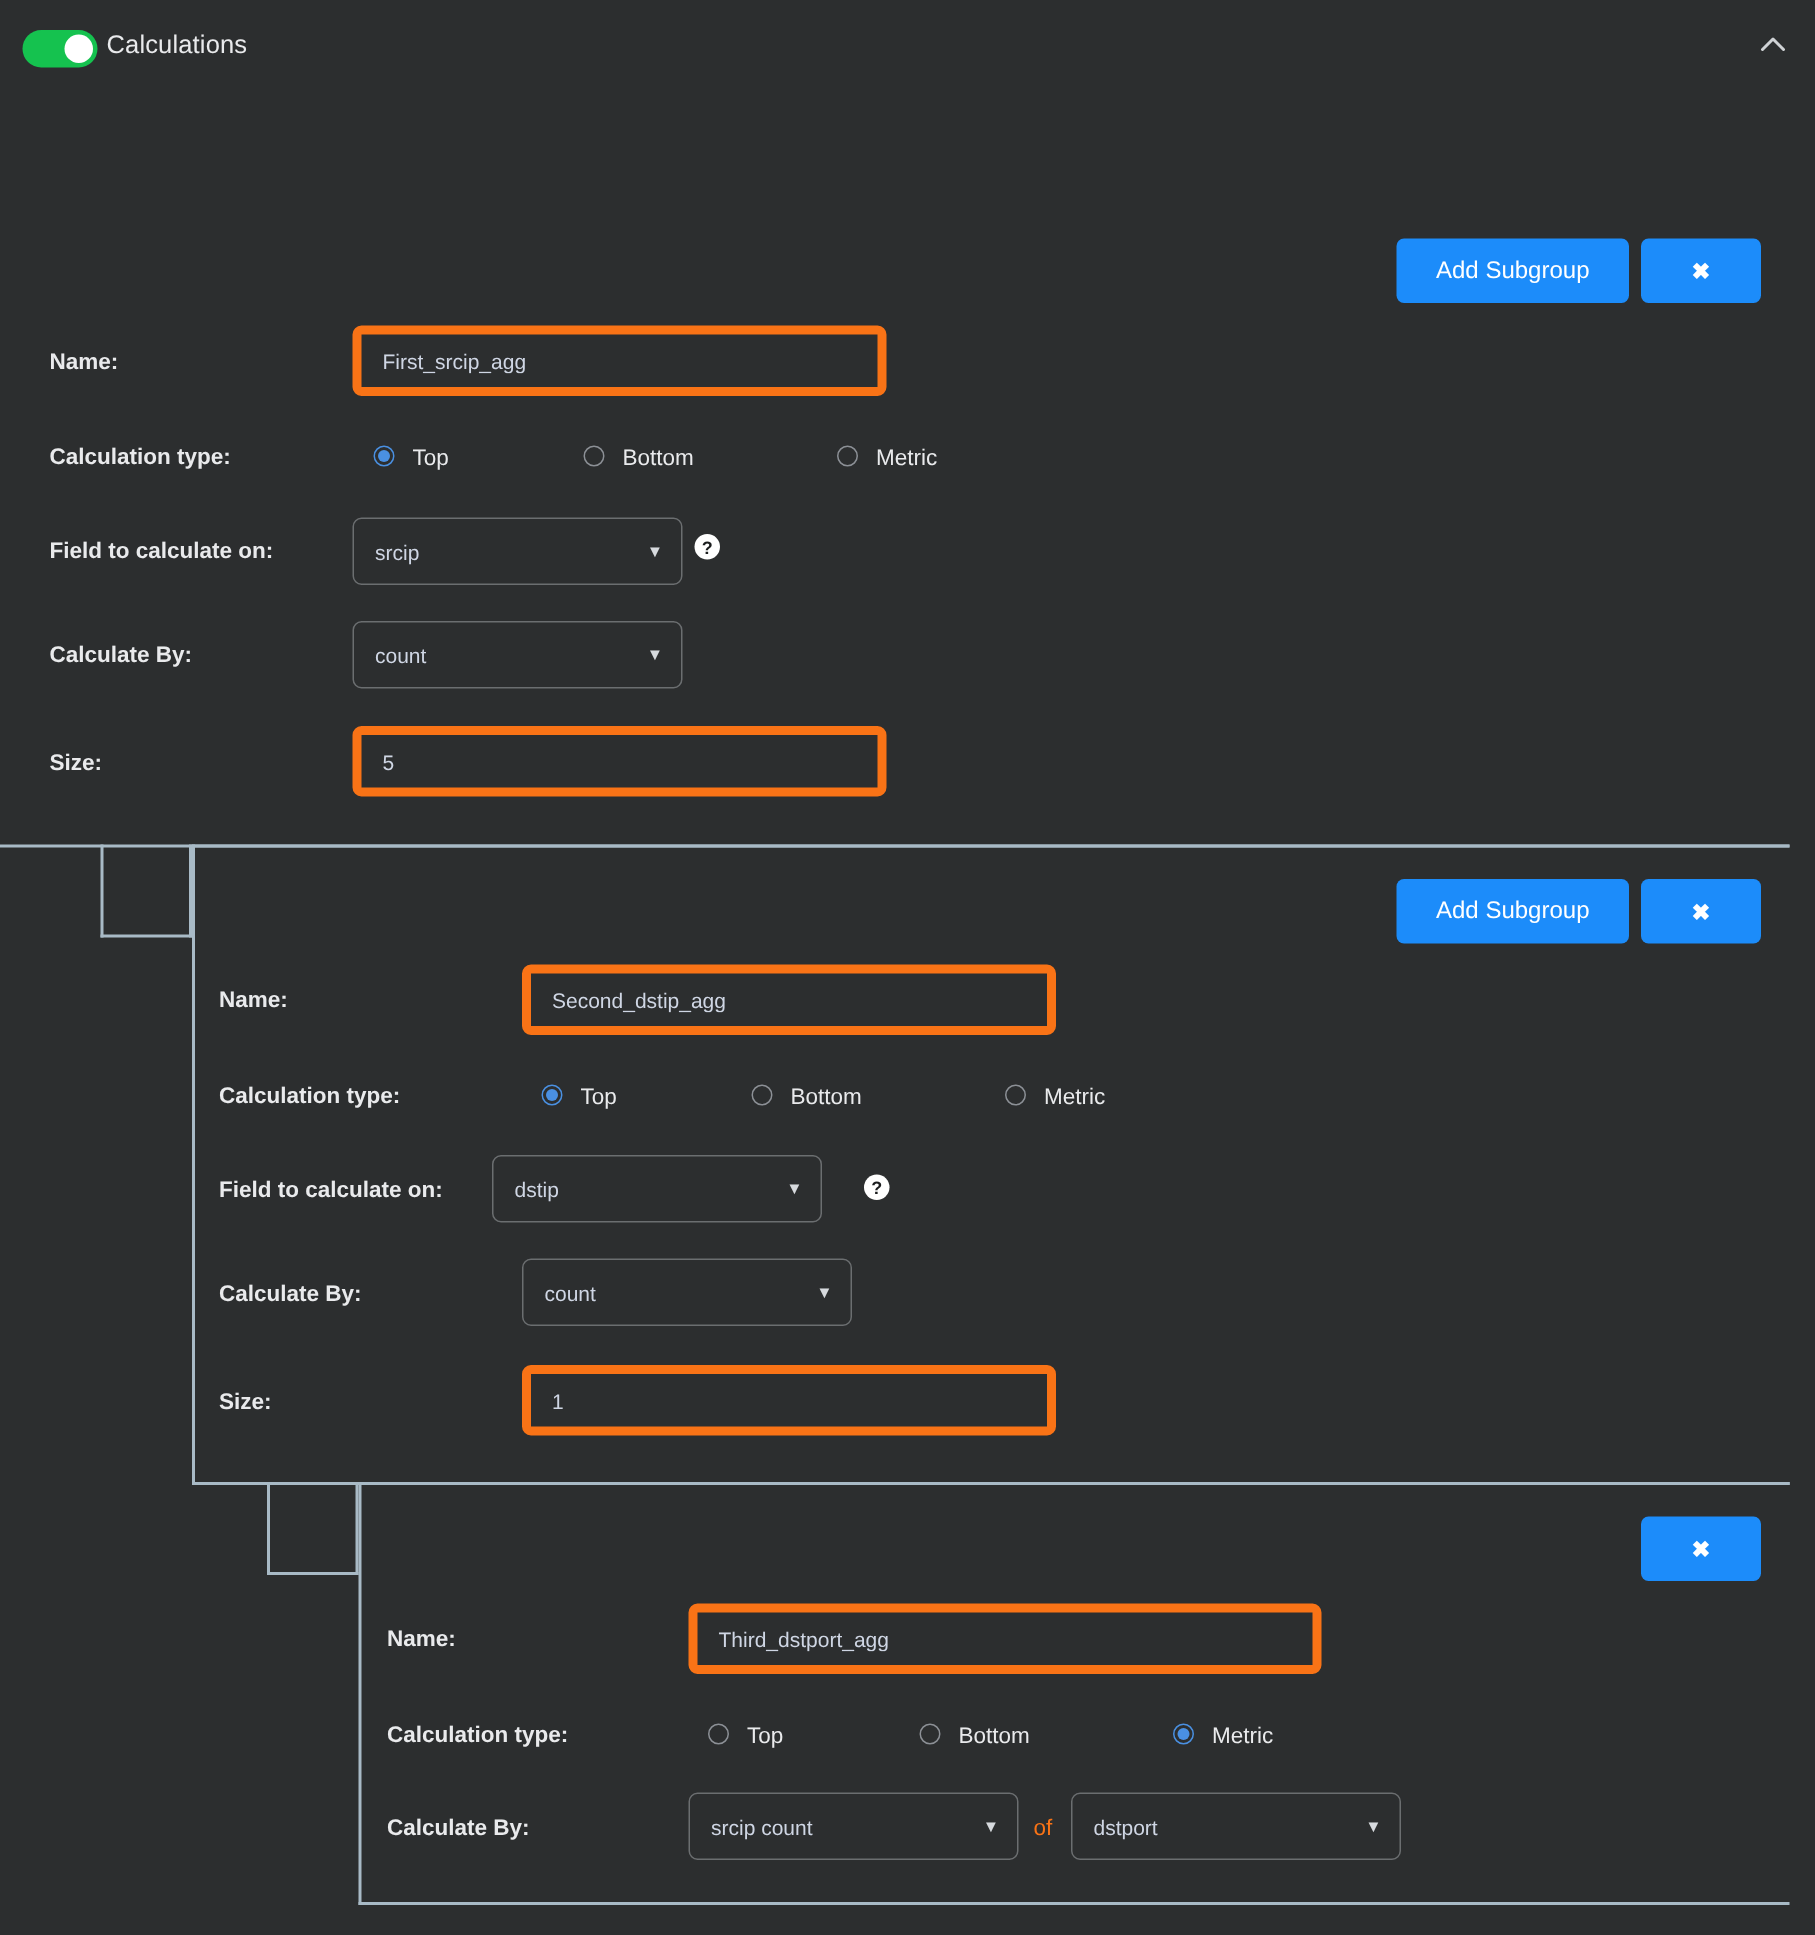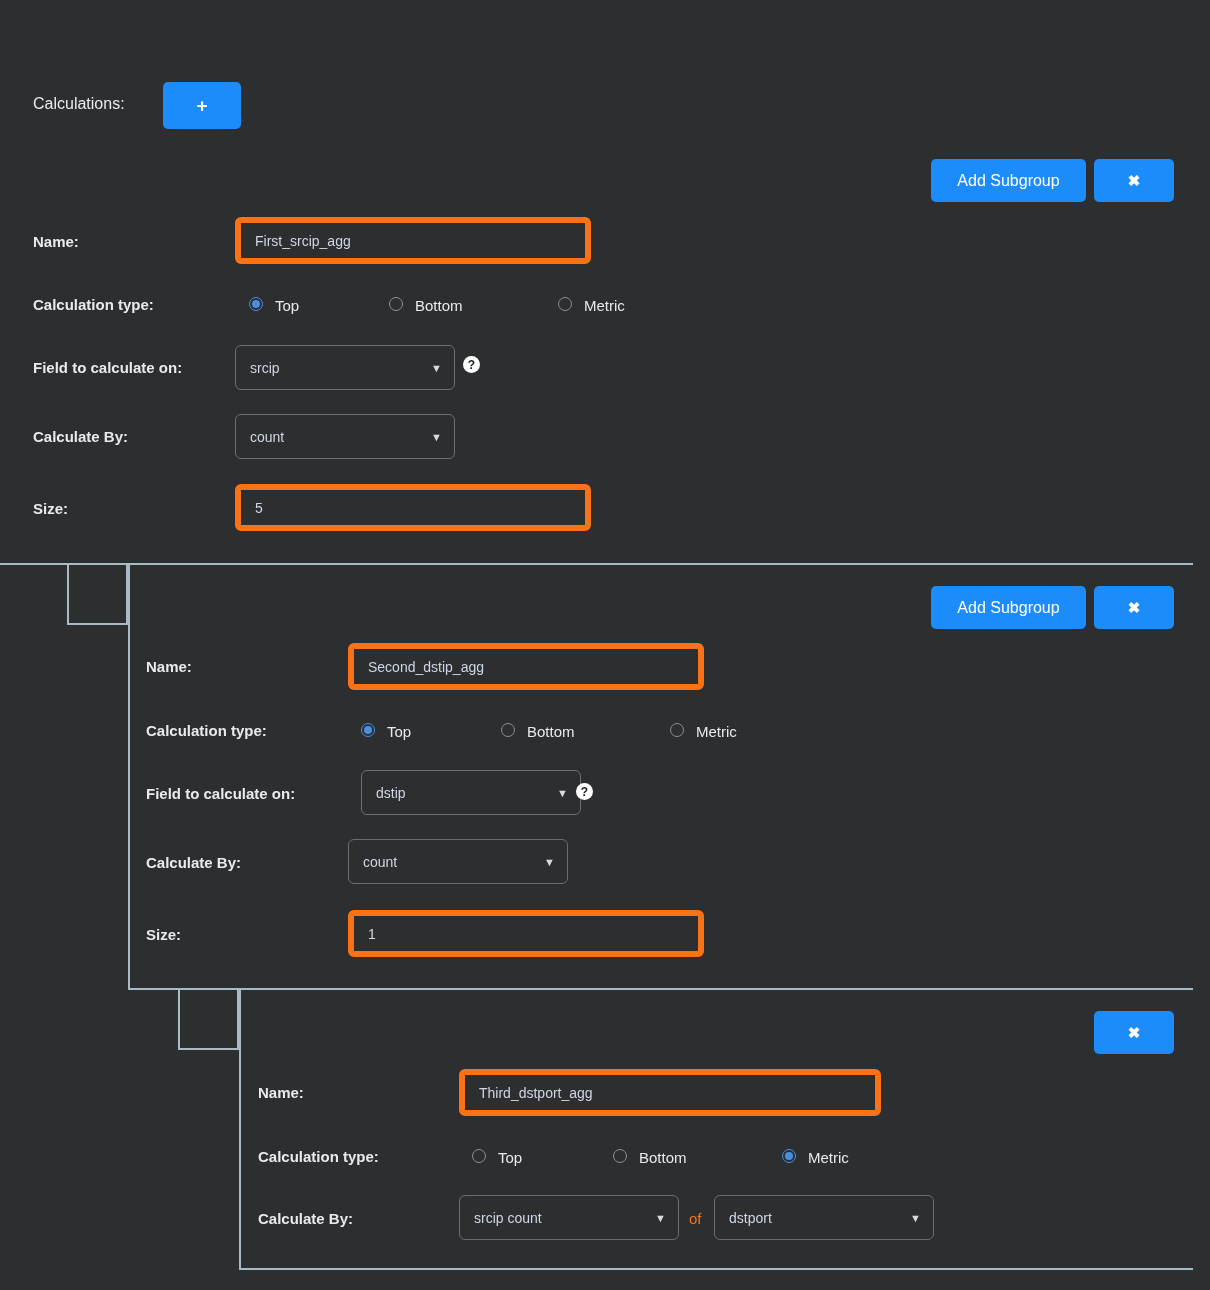--- a/index.html
+++ b/index.html
@@ -208,25 +208,32 @@
     position: absolute;
     border: 2px solid #a8bac6;
     border-top: none;
   }
 </style>
 </head>
 <body>
 
 <div id="page">
 
-
-  <div class="calc-row">
-    <div class="calc-label">Calculations:</div>
-    <button class="btn-add">+</button>
+  <div class="header">
+    <div class="toggle">
+      <div class="knob"></div>
+    </div>
+    <div class="header-title">Calculations</div>
+    <div class="chevron-up">
+      <svg width="28" height="28" viewBox="0 0 28 28" aria-hidden="true">
+        <polyline points="7,17 14,10 21,17" fill="none" stroke="#cfd2d5" stroke-width="2" stroke-linecap="round" stroke-linejoin="round"></polyline>
+      </svg>
+    </div>
   </div>
+
 
   <div>
     <button class="btn-blue btn-subgroup" style="position:absolute; left:931px; top:159px;">Add Subgroup</button>
     <button class="btn-blue btn-close" style="position:absolute; left:1094px; top:159px;">✖</button>
 
     <div class="lbl" style="left:33px; top:233px;">Name:</div>
     <input class="txt-input" style="left: 235px; top: 217px; width: 356px;" value="First_srcip_agg">
 
     <div class="lbl" style="left:33px; top:296px;">Calculation type:</div>
     <div class="radio-group" style="left:0; top:0;">
@@ -282,21 +289,21 @@
         <span class="dot"></span>
         <span class="rlabel">Bottom</span>
       </div>
       <div class="radio" style="left:670px; top:723px;">
         <span class="dot"></span>
         <span class="rlabel">Metric</span>
       </div>
     </div>
 
     <div class="lbl" style="left:146px; top:785px;">Field to calculate on:</div>
-    <div class="sel" style="left:361px; top:770px; width:220px;">
+    <div class="sel" style="left:328px; top:770px; width:220px;">
       <span>dstip</span>
       <span class="caret">▼</span>
     </div>
     <div class="help-icon" style="left:576px; top:783px;">?</div>
 
     <div class="lbl" style="left:146px; top:854px;">Calculate By:</div>
     <div class="sel" style="left:348px; top:839px; width:220px;">
       <span>count</span>
       <span class="caret">▼</span>
     </div>

